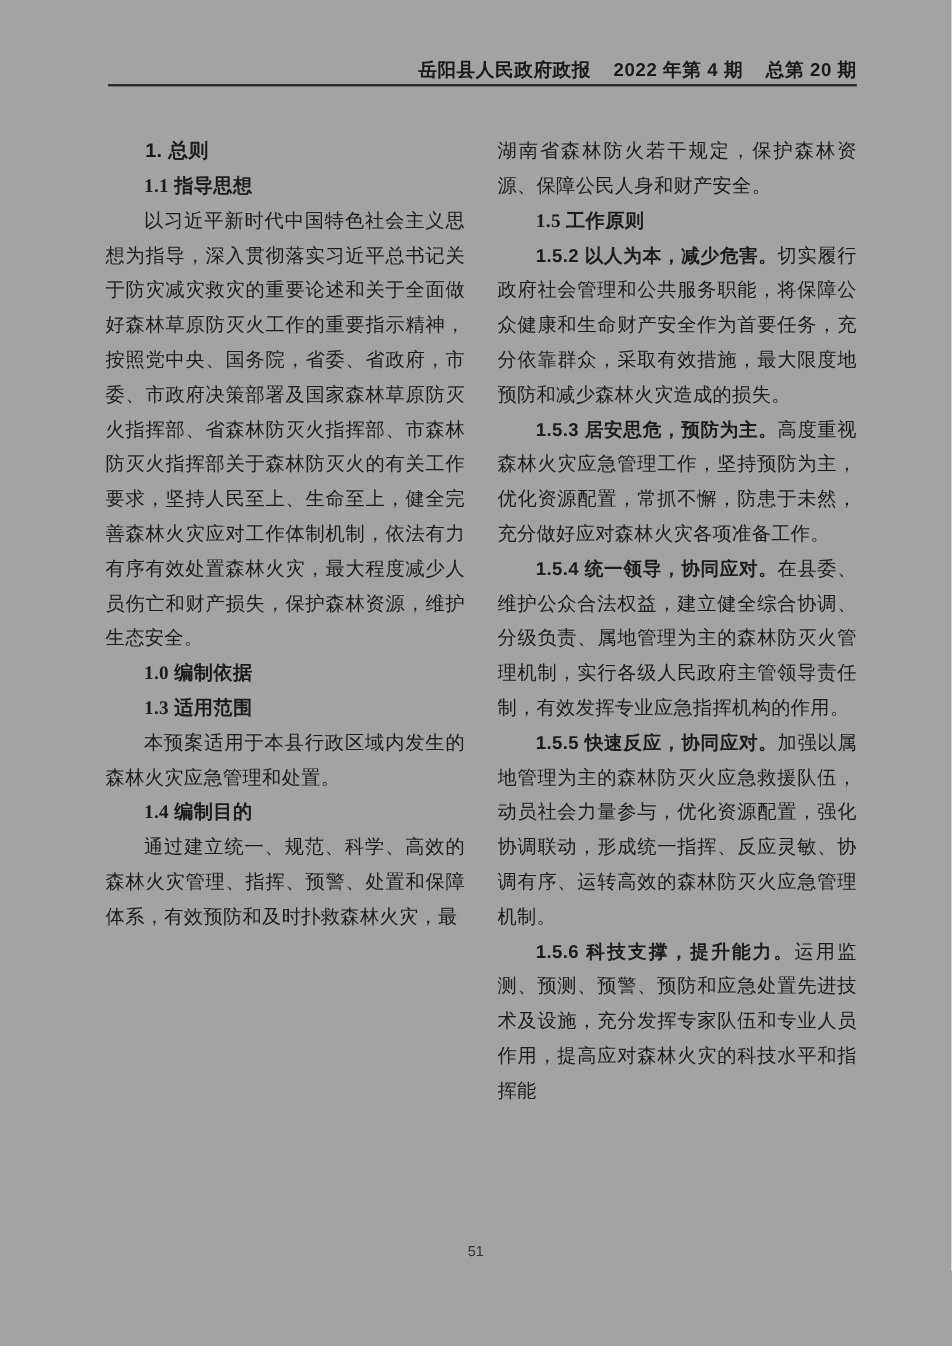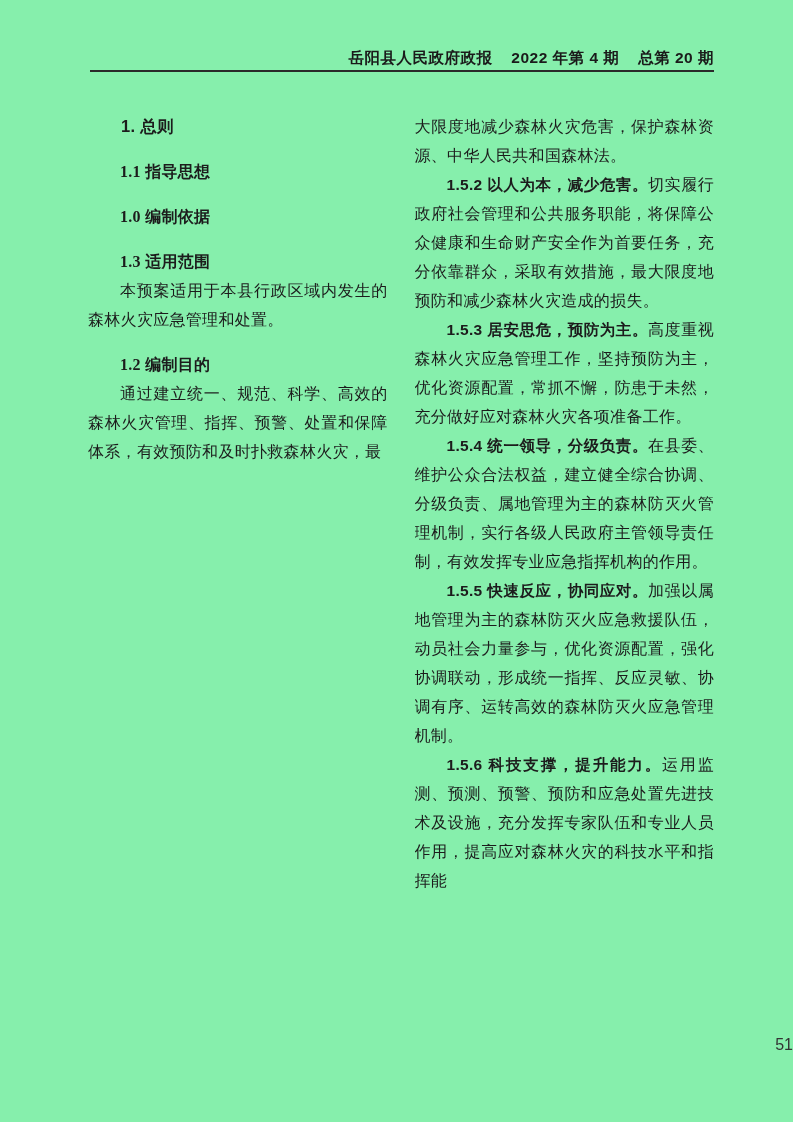--- a/index.html
+++ b/index.html
@@ -1,21 +1,21 @@
 <!DOCTYPE html>
 <html><head>
 <meta charset="utf-8">
 <style>
   * { margin: 0; padding: 0; box-sizing: border-box; }
   html, body { background: #ffffff; }
   .page {
     position: relative;
     width: 793px;
     height: 1122px;
-    background: #86efac;
+    background: #a3a3a3;
     overflow: hidden;
     font-family: "Liberation Serif", "DejaVu Serif", serif;
     color: #1c1c1c;
   }
   .gazette-header {
     position: absolute;
     top: 48px;
     left: 90px;
     width: 624px;
     text-align: right;
@@ -58,71 +58,72 @@
     font-weight: bold;
     font-size: 16.5px;
     text-indent: 2em;
     line-height: 29px;
   }
   .h2 {
     font-weight: bold;
     font-size: 16px;
     text-indent: 2em;
     line-height: 29px;
-    margin-top: 16px;
   }
   p.para {
     text-indent: 2em;
     margin: 0;
   }
   p.para.noindent { text-indent: 0; }
   .run-bold {
     font-weight: bold;
     font-family: "Liberation Sans", "DejaVu Sans", sans-serif;
     font-size: 15.5px;
   }
   .page-number {
     position: absolute;
     top: 1036px;
     left: 0;
     width: 793px;
-    text-align: right;
+    text-align: center;
     font-family: "Liberation Sans", "DejaVu Sans", sans-serif;
-    font-size: 16px;
+    font-size: 12px;
     color: #333333;
   }
 </style>
 </head>
 <body>
 
 <div class="page">
 
   <div class="gazette-header">
     <span class="seg">岳阳县人民政府政报</span>
     <span class="seg">2022 年第 4 期</span>
     <span class="seg">总第 20 期</span>
   </div>
 
   <div class="header-rule"></div>
 
   <div class="body-area">
     <div class="column">
         <div class="h1">1. 总则</div>
         <div class="h2">1.1 指导思想</div>
+        <p class="para"><span>以习近平新时代中国特色社会主义思想为指导，深入贯彻落实习近平总书记关于防灾减灾救灾的重要论述和关于全面做好森林草原防灭火工作的重要指示精神，按照党中央、国务院，省委、省政府，市委、市政府决策部署及国家森林草原防灭火指挥部、省森林防灭火指挥部、市森林防灭火指挥部关于森林防灭火的有关工作要求，坚持人民至上、生命至上，健全完善森林火灾应对工作体制机制，依法有力有序有效处置森林火灾，最大程度减少人员伤亡和财产损失，保护森林资源，维护生态安全。</span></p>
         <div class="h2">1.0 编制依据</div>
         <div class="h2">1.3 适用范围</div>
         <p class="para"><span>本预案适用于本县行政区域内发生的森林火灾应急管理和处置。</span></p>
-        <div class="h2">1.2 编制目的</div>
+        <div class="h2">1.4 编制目的</div>
         <p class="para"><span>通过建立统一、规范、科学、高效的森林火灾管理、指挥、预警、处置和保障体系，有效预防和及时扑救森林火灾，最</span></p>
       </div>
     <div class="column">
-        <p class="para noindent"><span>大限度地减少森林火灾危害，保护森林资源、中华人民共和国森林法。</span></p>
+        <p class="para noindent"><span>湖南省森林防火若干规定，保护森林资源、保障公民人身和财产安全。</span></p>
+        <div class="h2">1.5 工作原则</div>
         <p class="para"><span class="run-bold">1.5.2 以人为本，减少危害。</span><span>切实履行政府社会管理和公共服务职能，将保障公众健康和生命财产安全作为首要任务，充分依靠群众，采取有效措施，最大限度地预防和减少森林火灾造成的损失。</span></p>
         <p class="para"><span class="run-bold">1.5.3 居安思危，预防为主。</span><span>高度重视森林火灾应急管理工作，坚持预防为主，优化资源配置，常抓不懈，防患于未然，充分做好应对森林火灾各项准备工作。</span></p>
-        <p class="para"><span class="run-bold">1.5.4 统一领导，分级负责。</span><span>在县委、维护公众合法权益，建立健全综合协调、分级负责、属地管理为主的森林防灭火管理机制，实行各级人民政府主管领导责任制，有效发挥专业应急指挥机构的作用。</span></p>
+        <p class="para"><span class="run-bold">1.5.4 统一领导，协同应对。</span><span>在县委、维护公众合法权益，建立健全综合协调、分级负责、属地管理为主的森林防灭火管理机制，实行各级人民政府主管领导责任制，有效发挥专业应急指挥机构的作用。</span></p>
         <p class="para"><span class="run-bold">1.5.5 快速反应，协同应对。</span><span>加强以属地管理为主的森林防灭火应急救援队伍，动员社会力量参与，优化资源配置，强化协调联动，形成统一指挥、反应灵敏、协调有序、运转高效的森林防灭火应急管理机制。</span></p>
         <p class="para"><span class="run-bold">1.5.6 科技支撑，提升能力。</span><span>运用监测、预测、预警、预防和应急处置先进技术及设施，充分发挥专家队伍和专业人员作用，提高应对森林火灾的科技水平和指挥能</span></p>
       </div>
   </div>
 
   <div class="page-number">51</div>
 
 </div>
 
 </body></html>

